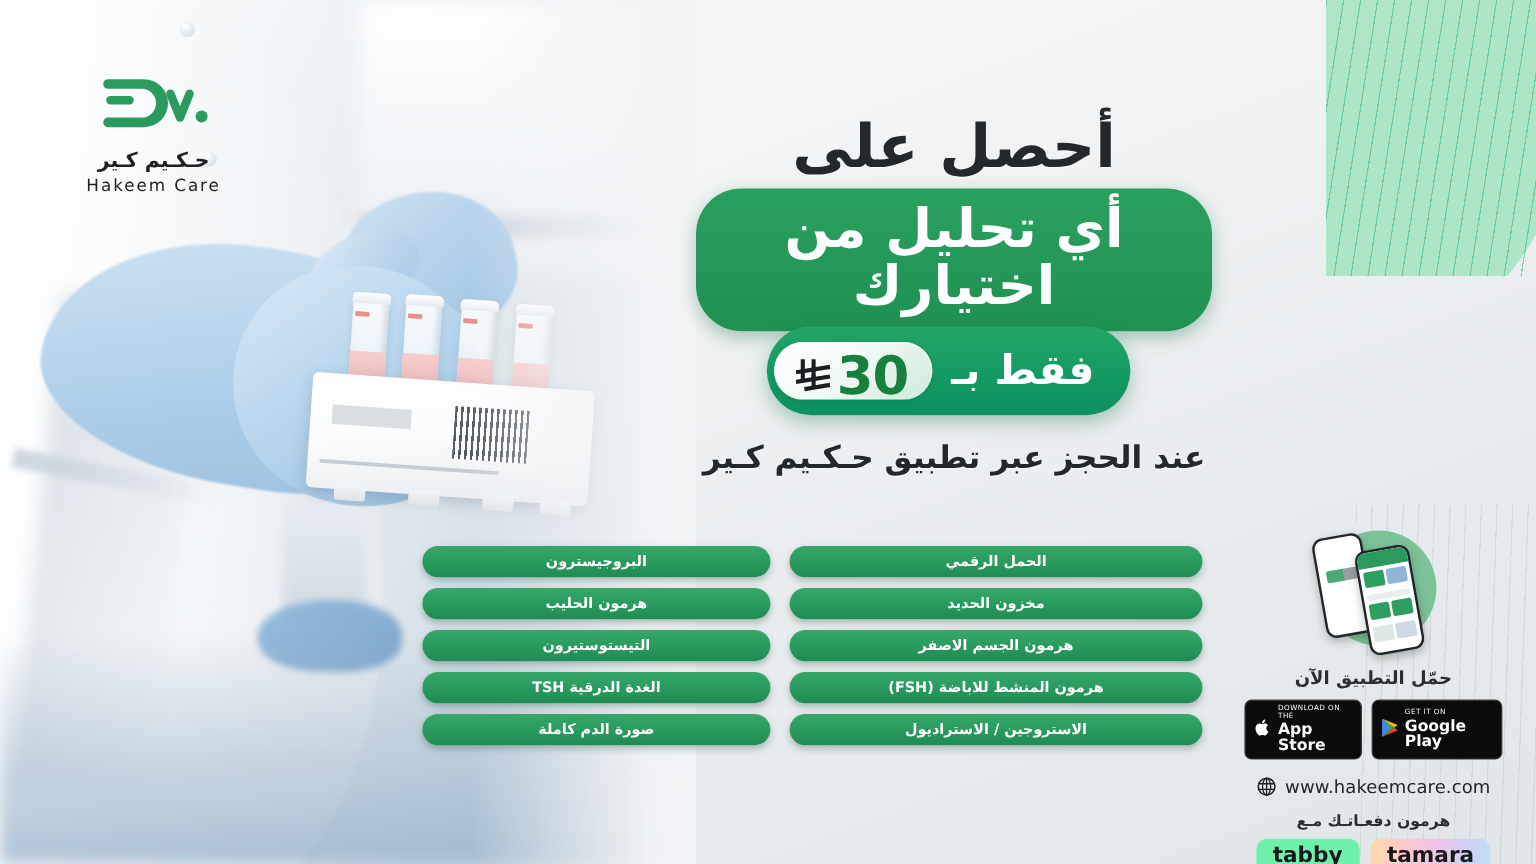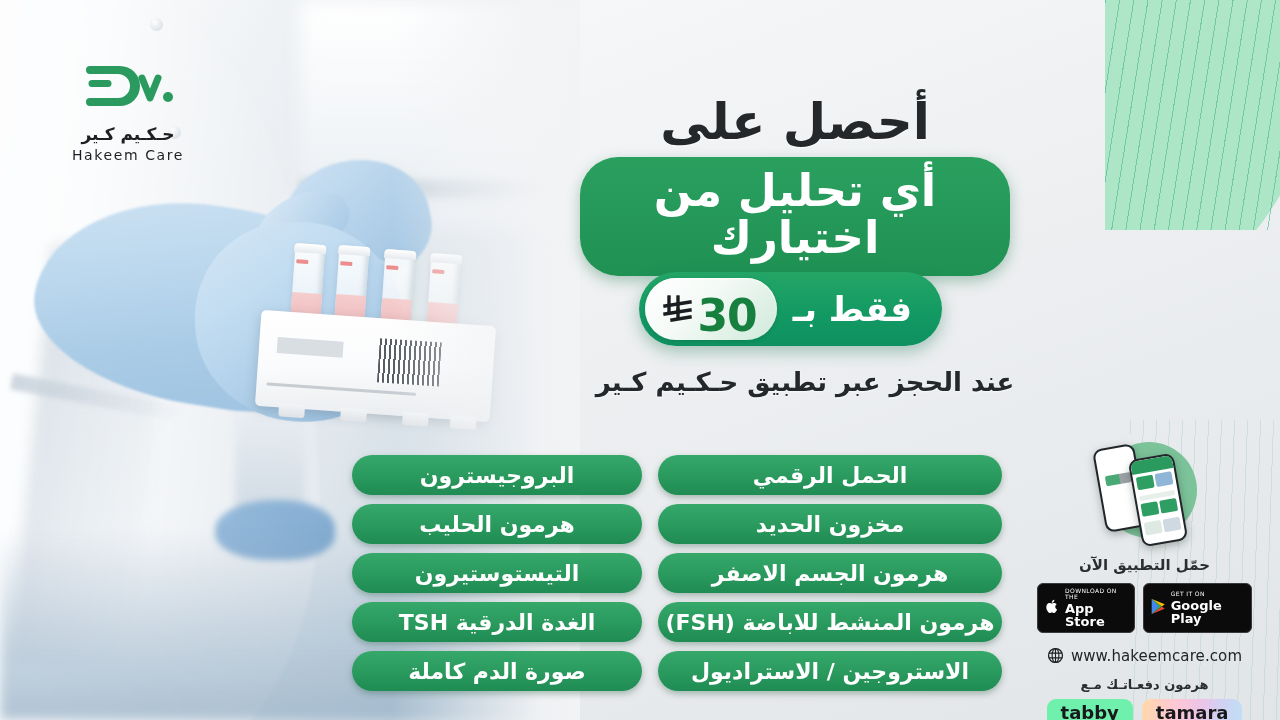--- a/index.html
+++ b/index.html
@@ -237,53 +237,53 @@
     border-radius:44px;
     padding:6px 26px 6px 6px;
     box-shadow:0 6px 16px rgba(20,110,72,.34);
     height:74px;
   }
   .price-label {
     color:#ffffff; font-size:34px; font-weight:700;
     padding:0 4px 0 16px; white-space:nowrap;
   }
   .price-chip {
-    display:flex; gap:4px;
+    display:flex; align-items:center; gap:4px;
     background:linear-gradient(135deg,#ffffff 0%,#f4faf6 42%,#cfe9da 100%);
     border-radius:36px;
     padding:16px 20px 6px 18px;
-    height:62px;
+    height:48px;
     box-shadow:inset 0 1px 2px rgba(255,255,255,.9), 0 1px 4px rgba(0,0,0,.12);
   }
   .price-num {
     color:#17803f; font-size:44px; font-weight:800; line-height:1;
     letter-spacing:-1px;
   }
   .riyal-icon { display:block; width:30px; height:32px; }
 
   
   .subline {
-    position:absolute; right:260px; top:367px; width:430px;
+    position:absolute; right:270px; top:367px; width:430px;
     text-align:center;
     font-size:26px; font-weight:700; color:#25282b;
     text-shadow:0 1px 2px rgba(255,255,255,.75);
   }
 
   
   .tests { position:absolute; right:278px; top:455px; display:flex; gap:16px; }
   .test-col { display:flex; flex-direction:column; gap:9px; }
   .test-col.col-right { width:344px; }
   .test-col.col-left  { width:290px; }
   .test-btn {
-    height:40px;
+    height:26px;
     display:flex; align-items:center; justify-content:center;
     background:linear-gradient(180deg,#36a86a 0%,#2a9a5e 52%,#1f8c53 100%);
     color:#ffffff;
     border-radius:20px;
-    font-size:22px; font-weight:700;
+    font-size:12px; font-weight:700;
     box-shadow:0 3px 6px rgba(40,90,65,.35);
     white-space:nowrap;
     padding:0 12px;
   }
 
   
   .promo { position:absolute; right:28px; top:436px; width:215px; text-align:center; }
   .phones {
     position:relative; width:120px; height:108px; margin:0 auto;
   }

